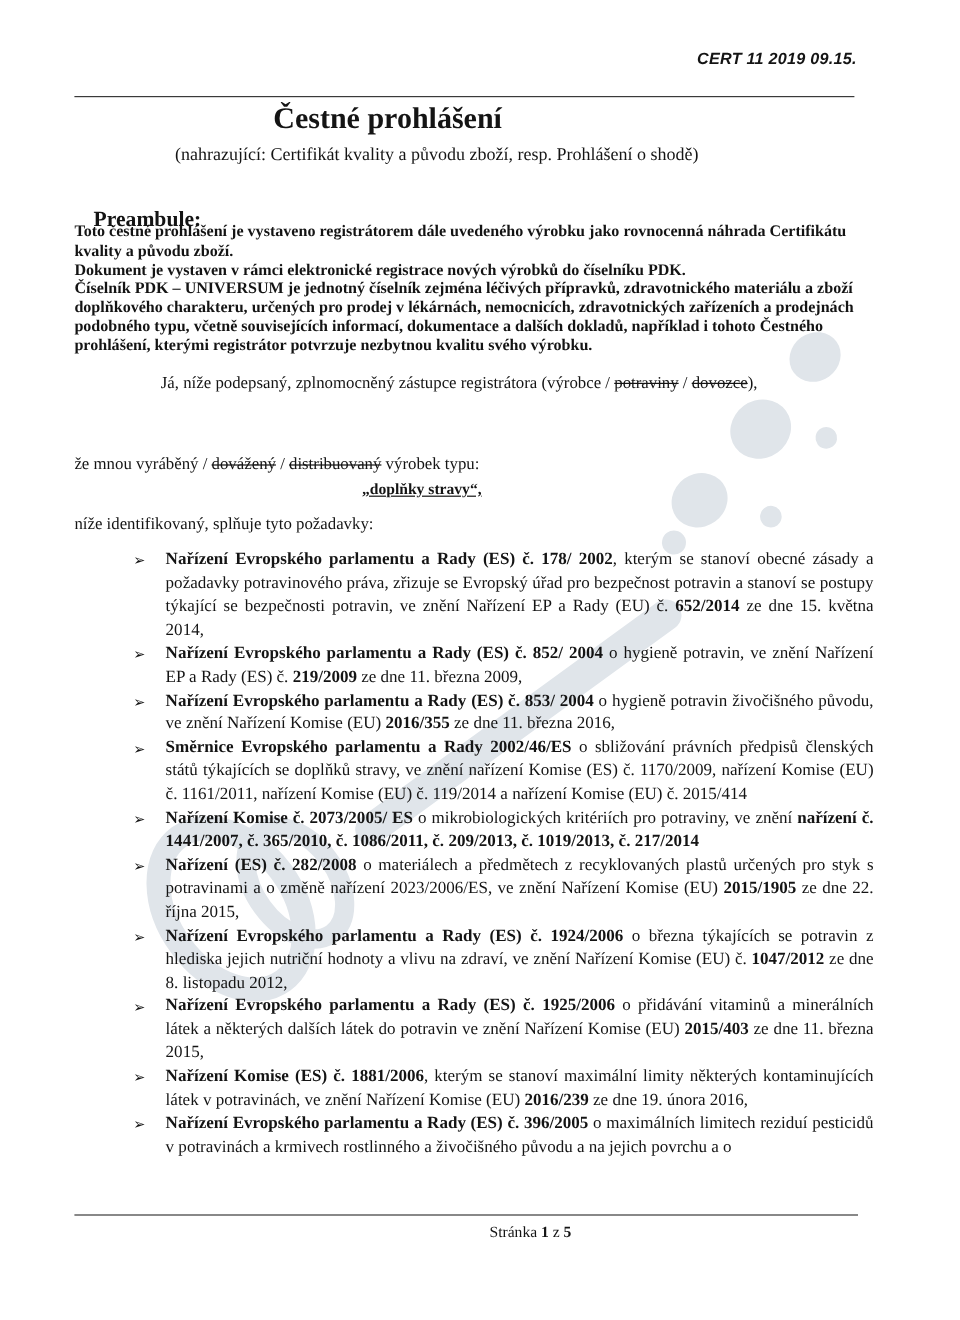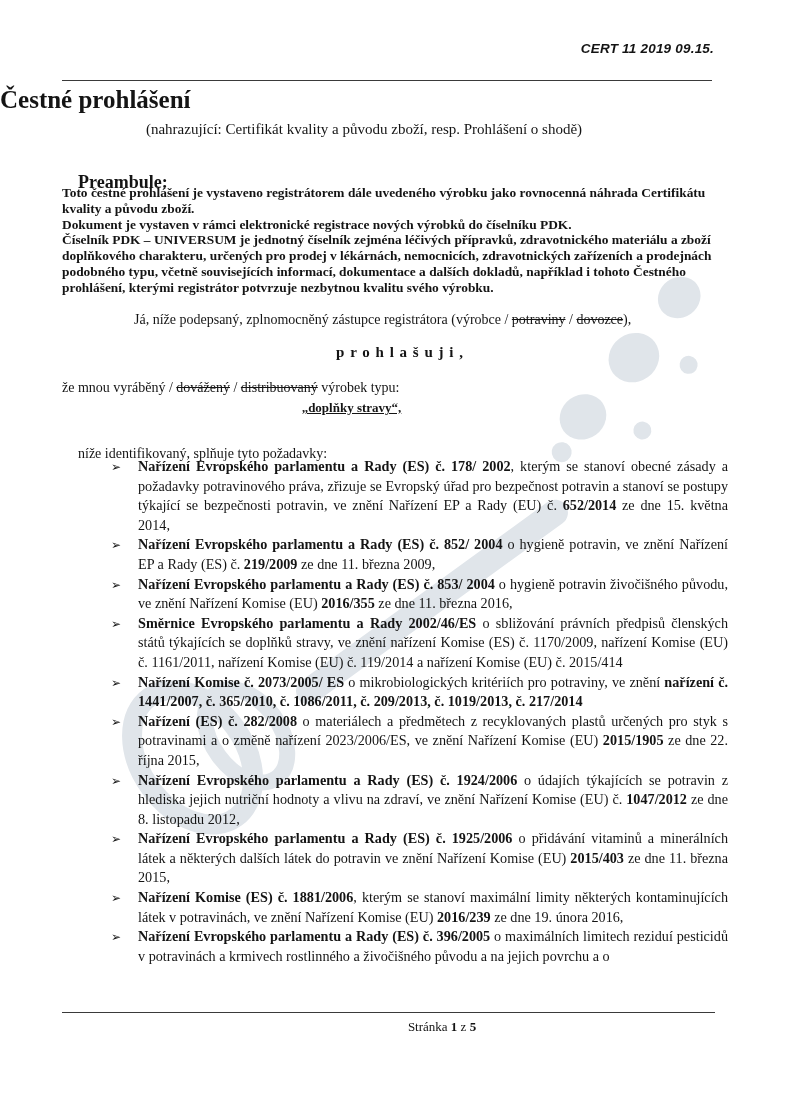--- a/index.html
+++ b/index.html
@@ -25,21 +25,21 @@
     font-family:"Liberation Sans", sans-serif;
     font-style:italic;font-size:13.5px;font-weight:600;
     letter-spacing:0.2px;
   }
   .rule{height:0;border-top:1.8px solid var(--rule);}
   .rule-top{top:80px;left:62px;width:650px;}
   .rule-bottom{top:1012px;left:62px;width:653px;}
 
   .title{
     top:86px;left:0;width:646px;margin:0;
-    text-align:left;font-size:25px;font-weight:bold;
+    text-align:center;font-size:25px;font-weight:bold;
   }
   .subtitle{
     top:121px;left:0;width:728px;
     text-align:center;font-size:15px;font-weight:normal;
   }
   .pre-heading{
     top:156px;left:62px;margin:16px;
     font-size:18px;font-weight:bold;
   }
   .pre-body{
@@ -58,21 +58,21 @@
   }
   .product-line{
     top:380px;left:62px;width:668px;margin:0;font-size:14px;
   }
   .product-type{
     top:400px;left:0;width:703px;
     text-align:center;font-weight:bold;font-size:13px;
     text-decoration:underline;
   }
   .below-line{
-    top:430px;left:62px;width:668px;margin:16px;font-size:14px;
+    top:430px;left:62px;width:668px;margin:0;font-size:14px;
   }
 
   .req-list{
     top:457px;left:62px;width:666px;height:551px;overflow:hidden;
   }
   .req-item{
     position:relative;
     padding-left:76px;
     font-size:14.2px;line-height:19.6px;
     text-align:justify;
@@ -125,36 +125,35 @@
   <h2 class="layer pre-heading">Preambule:</h2>
 
   <div class="layer pre-body">
     <p>Toto čestné prohlášení je vystaveno registrátorem dále uvedeného výrobku jako rovnocenná náhrada Certifikátu kvality a původu zboží.</p>
     <p>Dokument je vystaven v rámci elektronické registrace nových výrobků do číselníku PDK.</p>
     <p>Číselník PDK – UNIVERSUM je jednotný číselník zejména léčivých přípravků, zdravotnického materiálu a zboží doplňkového charakteru, určených pro prodej v lékárnách, nemocnicích, zdravotnických zařízeních a prodejnách podobného typu, včetně souvisejících informací, dokumentace a dalších dokladů, například i tohoto Čestného prohlášení, kterými registrátor potvrzuje nezbytnou kvalitu svého výrobku.</p>
   </div>
 
   <p class="layer intro"><span>Já, níže podepsaný, zplnomocněný zástupce registrátora (výrobce / </span><span class="strike">potraviny</span><span> / </span><span class="strike">dovozce</span><span>),</span></p>
 
-  <div class="layer prohlasuji">p r o h l a š u j i ,</div>
 
   <p class="layer product-line"><span>že mnou vyráběný / </span><span class="strike">dovážený</span><span> / </span><span class="strike">distribuovaný</span><span> výrobek typu:</span></p>
 
   <div class="layer product-type">„doplňky stravy“,</div>
 
   <p class="layer below-line">níže identifikovaný, splňuje tyto požadavky:</p>
 
   <div class="layer req-list">
       <div class="req-item"><span class="req-marker">➢</span><span><span class="b">Nařízení Evropského parlamentu a Rady (ES) č. 178/ 2002</span><span>, kterým se stanoví obecné zásady a požadavky potravinového práva, zřizuje se Evropský úřad pro bezpečnost potravin a stanoví se postupy týkající se bezpečnosti potravin, ve znění Nařízení EP a Rady (EU) č. </span><span class="b">652/2014</span><span> ze dne 15. května 2014,</span></span></div>
       <div class="req-item"><span class="req-marker">➢</span><span><span class="b">Nařízení Evropského parlamentu a Rady (ES) č. 852/ 2004</span><span> o hygieně potravin, ve znění Nařízení EP a Rady (ES) č. </span><span class="b">219/2009</span><span> ze dne 11. března 2009,</span></span></div>
       <div class="req-item"><span class="req-marker">➢</span><span><span class="b">Nařízení Evropského parlamentu a Rady (ES) č. 853/ 2004</span><span> o hygieně potravin živočišného původu, ve znění Nařízení Komise (EU) </span><span class="b">2016/355</span><span> ze dne 11. března 2016,</span></span></div>
       <div class="req-item"><span class="req-marker">➢</span><span><span class="b">Směrnice Evropského parlamentu a Rady 2002/46/ES</span><span> o sbližování právních předpisů členských států týkajících se doplňků stravy, ve znění nařízení Komise (ES) č. 1170/2009, nařízení Komise (EU) č. 1161/2011, nařízení Komise (EU) č. 119/2014 a nařízení Komise (EU) č. 2015/414</span></span></div>
       <div class="req-item"><span class="req-marker">➢</span><span><span class="b">Nařízení Komise č. 2073/2005/ ES</span><span> o mikrobiologických kritériích pro potraviny, ve znění </span><span class="b">nařízení č. 1441/2007, č. 365/2010, č. 1086/2011, č. 209/2013, č. 1019/2013, č. 217/2014</span></span></div>
       <div class="req-item"><span class="req-marker">➢</span><span><span class="b">Nařízení (ES) č. 282/2008</span><span> o materiálech a předmětech z recyklovaných plastů určených pro styk s potravinami a o změně nařízení 2023/2006/ES, ve znění Nařízení Komise (EU) </span><span class="b">2015/1905</span><span> ze dne 22. října 2015,</span></span></div>
-      <div class="req-item"><span class="req-marker">➢</span><span><span class="b">Nařízení Evropského parlamentu a Rady (ES) č. 1924/2006</span><span> o údajích týkajících se potravin z hlediska jejich nutriční hodnoty a vlivu na zdraví, ve znění Nařízení Komise (EU) č. </span><span class="b">1047/2012</span><span> ze dne 8. listopadu 2012,</span></span></div>
+      <div class="req-item"><span class="req-marker">➢</span><span><span class="b">Nařízení Evropského parlamentu a Rady (ES) č. 1924/2006</span><span> o března týkajících se potravin z hlediska jejich nutriční hodnoty a vlivu na zdraví, ve znění Nařízení Komise (EU) č. </span><span class="b">1047/2012</span><span> ze dne 8. listopadu 2012,</span></span></div>
       <div class="req-item"><span class="req-marker">➢</span><span><span class="b">Nařízení Evropského parlamentu a Rady (ES) č. 1925/2006</span><span> o přidávání vitaminů a minerálních látek a některých dalších látek do potravin ve znění Nařízení Komise (EU) </span><span class="b">2015/403</span><span> ze dne 11. března 2015,</span></span></div>
       <div class="req-item"><span class="req-marker">➢</span><span><span class="b">Nařízení Komise (ES) č. 1881/2006</span><span>, kterým se stanoví maximální limity některých kontaminujících látek v potravinách, ve znění Nařízení Komise (EU) </span><span class="b">2016/239</span><span> ze dne 19. února 2016,</span></span></div>
       <div class="req-item"><span class="req-marker">➢</span><span><span class="b">Nařízení Evropského parlamentu a Rady (ES) č. 396/2005</span><span> o maximálních limitech reziduí pesticidů v potravinách a krmivech rostlinného a živočišného původu a na jejich povrchu a o</span></span></div>
     </div>
 
   <div class="layer rule rule-bottom"></div>
 
   <div class="layer footer"><span>Stránka </span><span class="b">1</span><span> z </span><span class="b">5</span></div>
 
 </div>

